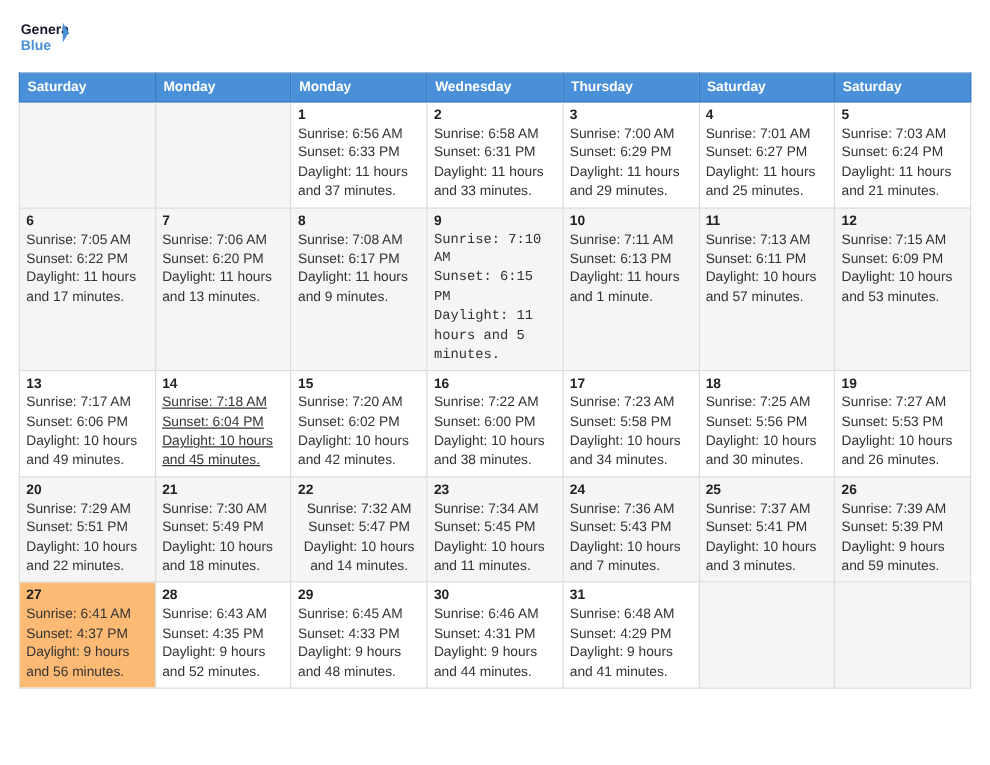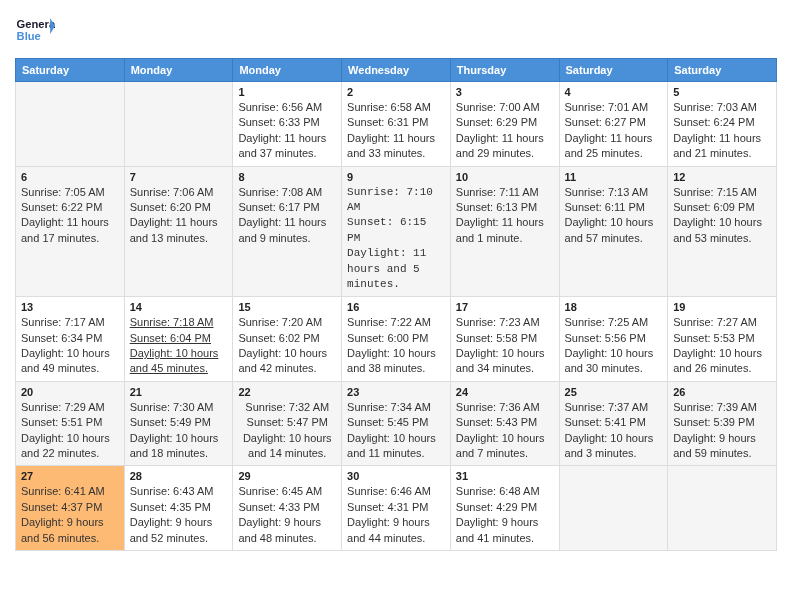--- a/index.html
+++ b/index.html
@@ -198,21 +198,21 @@
             <span class="day-number">12</span>
             <div class="day-info" style="white-space: pre-line;">Sunrise: 7:15 AM
 Sunset: 6:09 PM
 Daylight: 10 hours and 53 minutes.</div>
           </td>
         </tr>
         <tr>
           <td style="background: rgb(255, 255, 255);">
             <span class="day-number">13</span>
             <div class="day-info" style="white-space: pre-line;">Sunrise: 7:17 AM
-Sunset: 6:34 PM
+Sunset: 6:06 PM
 Daylight: 10 hours and 49 minutes.</div>
           </td>
           <td style="background: rgb(255, 255, 255);">
             <span class="day-number">14</span>
             <div class="day-info" style="white-space: pre-line; text-decoration: underline;">Sunrise: 7:18 AM
 Sunset: 6:04 PM
 Daylight: 10 hours and 45 minutes.</div>
           </td>
           <td style="background: rgb(255, 255, 255);">
             <span class="day-number">15</span>

